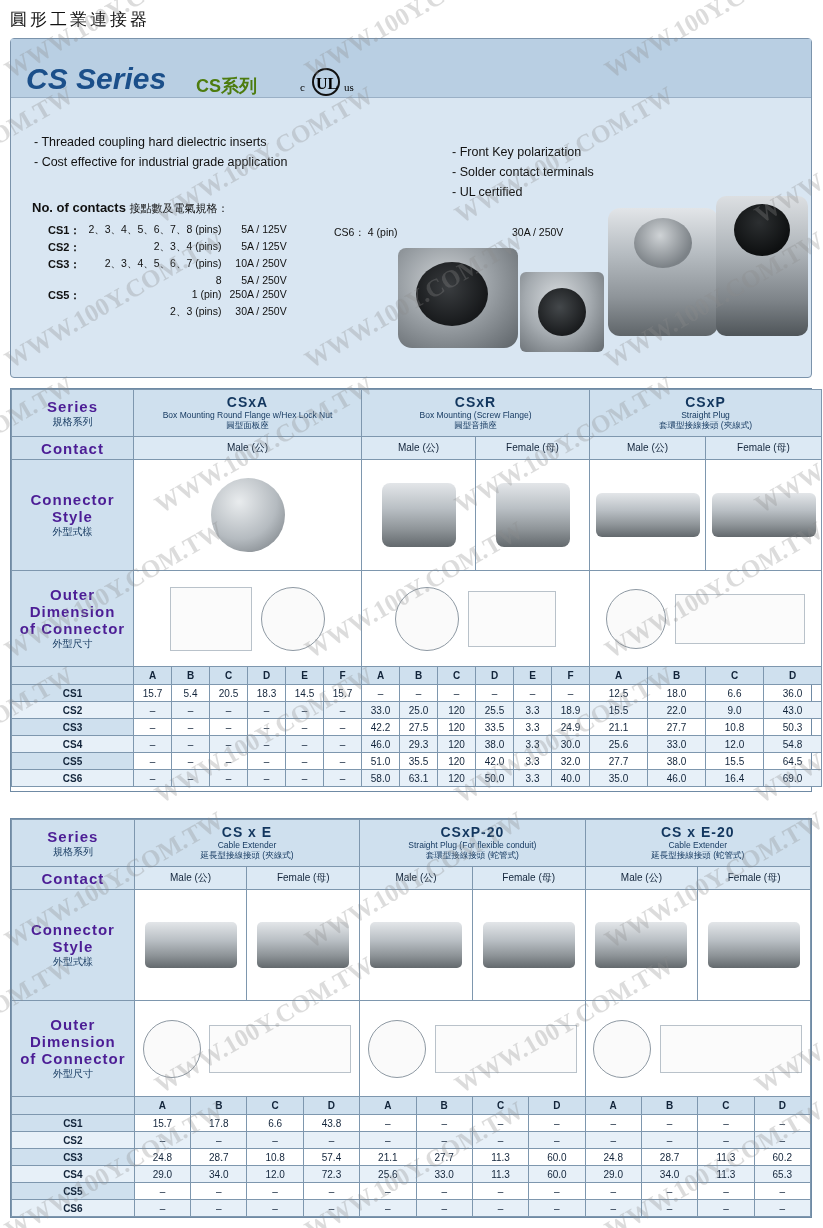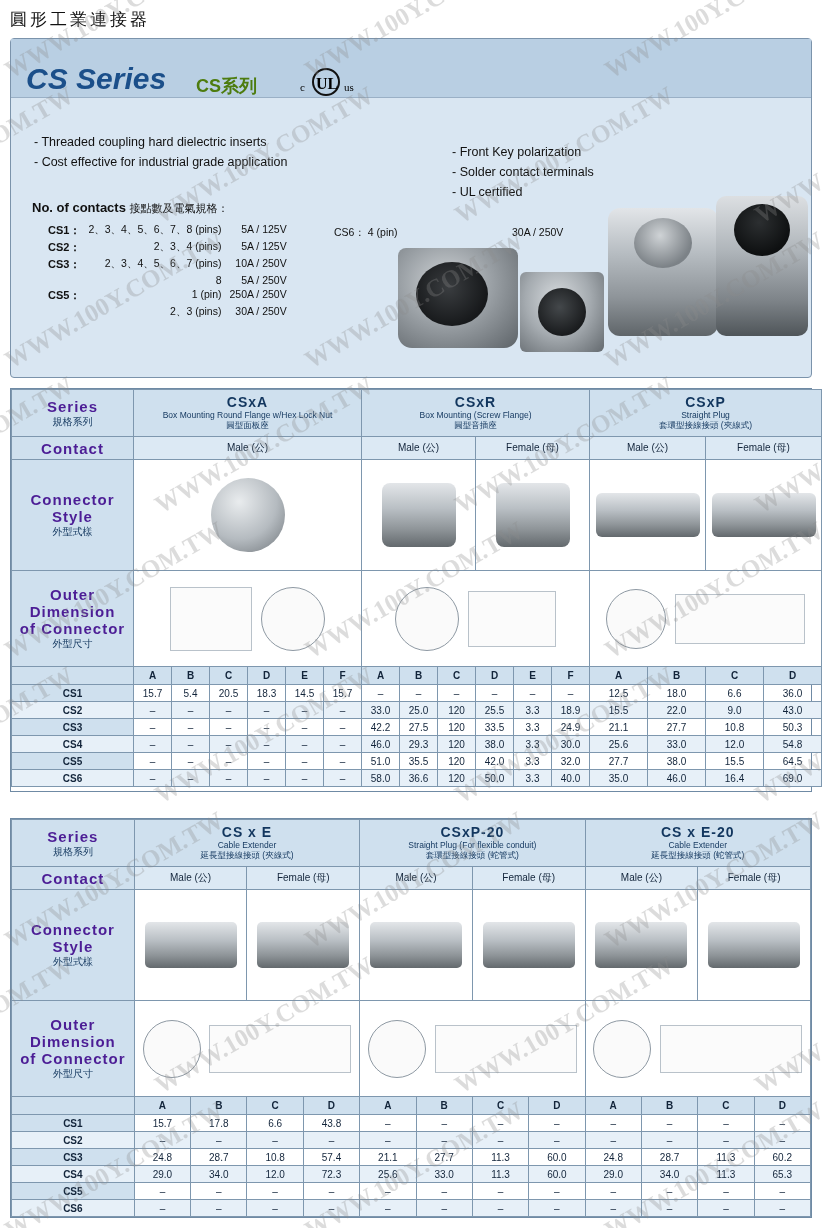--- a/index.html
+++ b/index.html
@@ -429,21 +429,21 @@
   </tr>
   <tr class="alt" style="height:17px">
     <td class="rowlbl">CS6</td>
     <td>–</td>
     <td>–</td>
     <td>–</td>
     <td>–</td>
     <td>–</td>
     <td>–</td>
     <td>58.0</td>
-    <td>36.6</td>
+    <td>63.1</td>
     <td>120</td>
     <td>50.0</td>
     <td>3.3</td>
     <td>40.0</td>
     <td>35.0</td>
     <td>46.0</td>
     <td>16.4</td>
     <td>69.0</td>
   </tr>
 </tbody>

